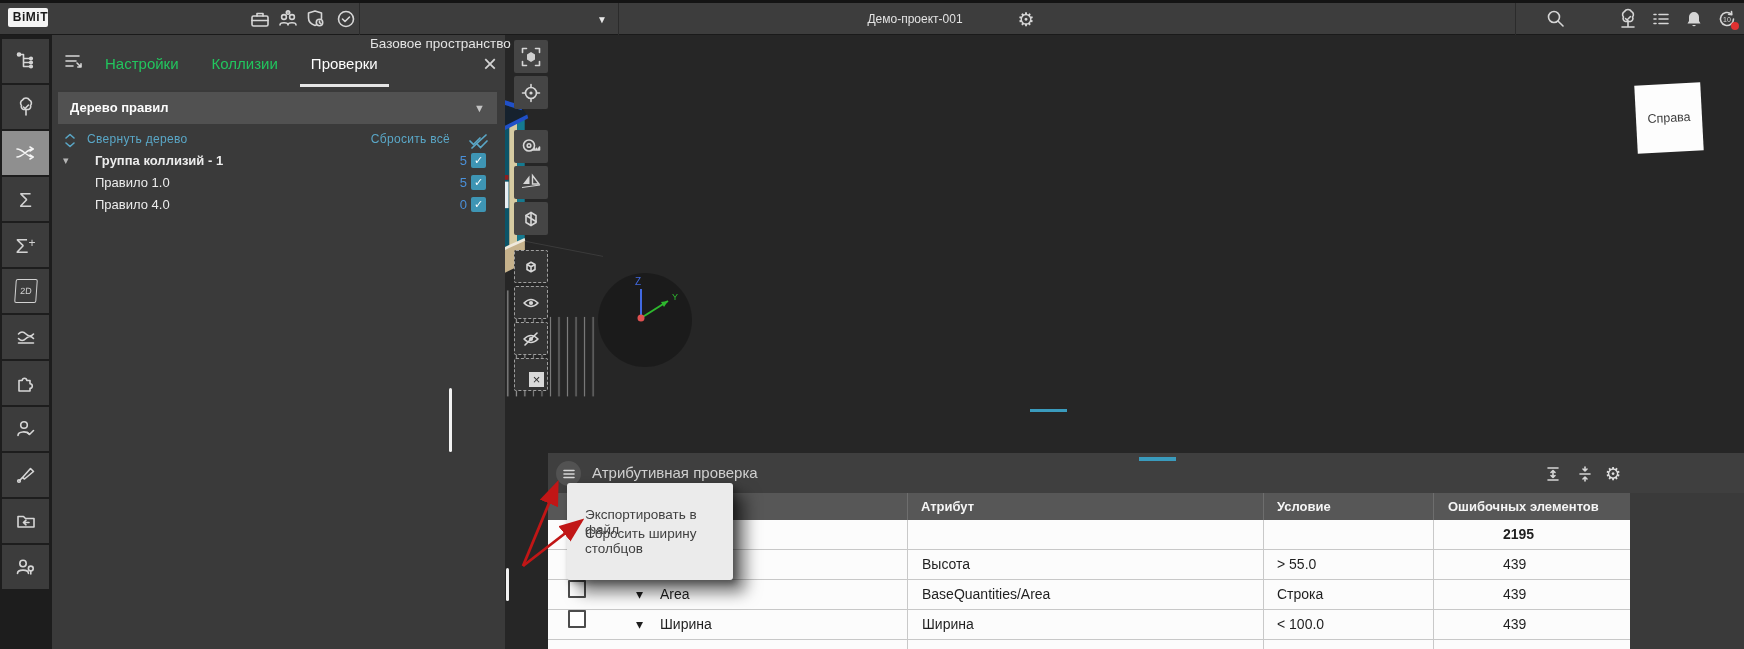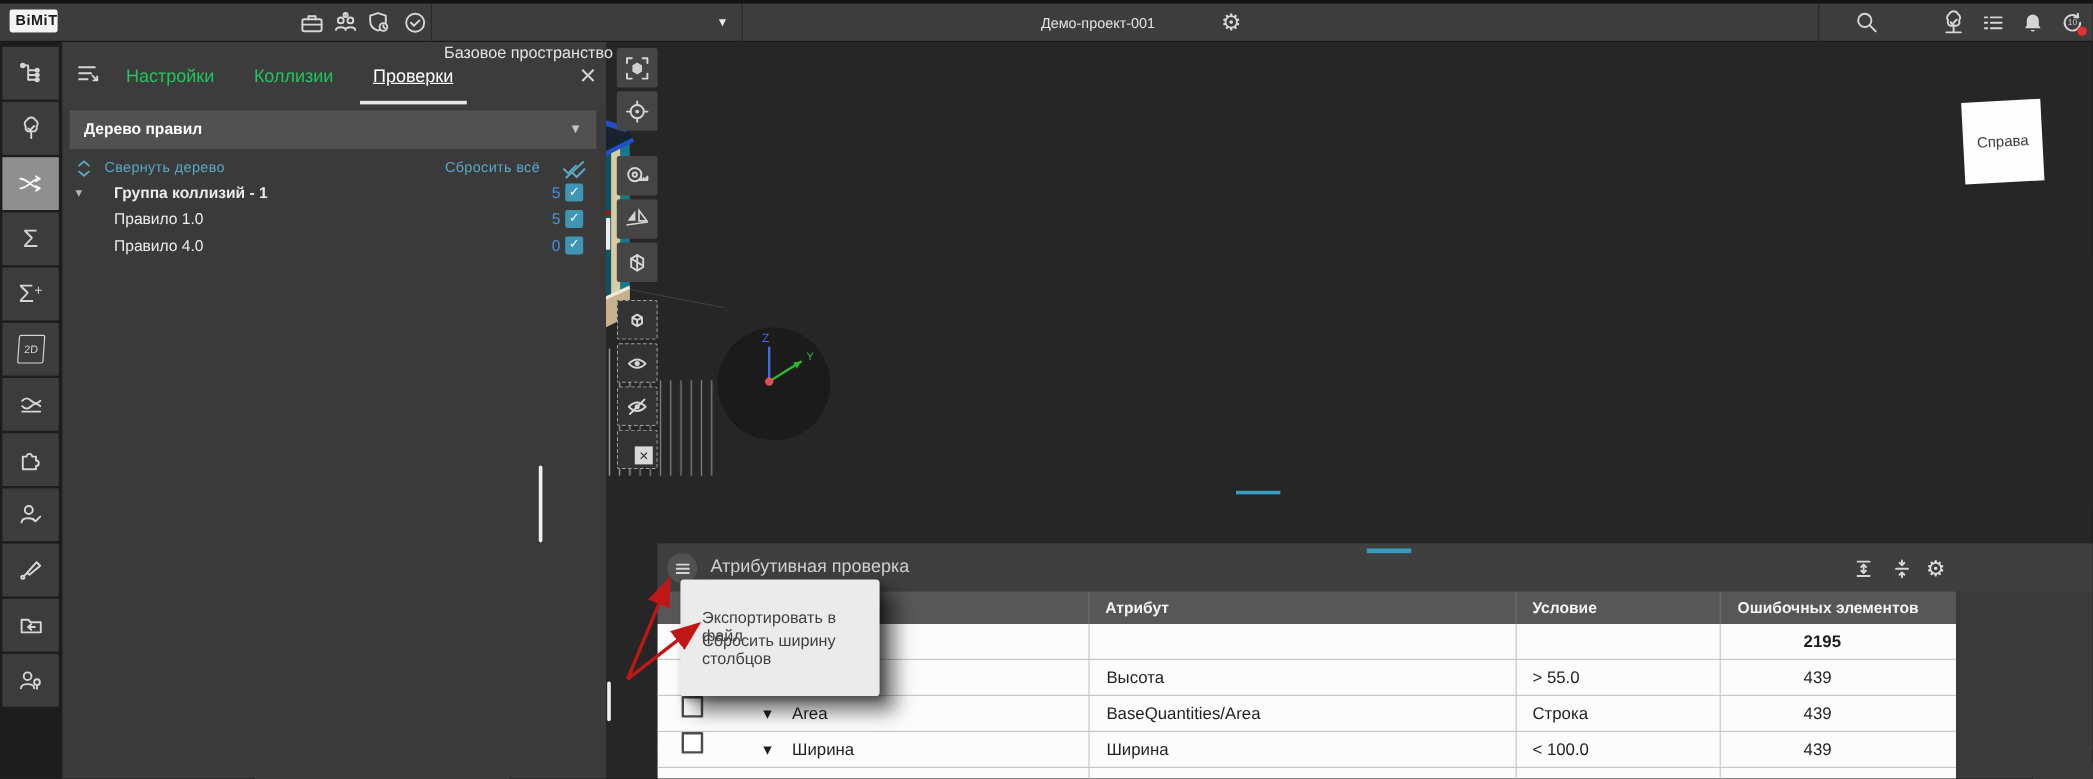--- a/index.html
+++ b/index.html
@@ -28,21 +28,21 @@
   .sb-btn.active .ico{stroke:#f5f5f5;}
   .sb-sigma{color:#d2d2d2;font-size:21px;line-height:1;}
   .sb-2d{width:20px;height:22px;border:1.6px solid #d2d2d2;border-radius:2px;color:#d2d2d2;font-size:9px;
          display:flex;align-items:center;justify-content:center;transform:skewX(-4deg);}
 
   
   .panel{position:absolute;left:52px;top:35px;width:453px;height:614px;background:#3a3a3a;z-index:21;}
   .tabbar{position:absolute;left:0;top:0;width:453px;height:55px;background:#3c3c3c;}
   .tabs{position:absolute;left:53px;top:14px;display:flex;gap:33px;height:38px;}
   .tab{color:#22c55e;font-size:15px;line-height:30px;cursor:pointer;white-space:nowrap;}
-  .tab.active{color:#fdfdfd;border-bottom:3px solid #e6e6e6;padding:0 11px;margin:0 -11px;text-decoration:underline;}
+  .tab.active{color:#fdfdfd;border-bottom:3px solid #e6e6e6;padding:0 11px;margin:0 -11px;}
   .panel-x{position:absolute;left:425px;top:17px;width:26px;height:26px;color:#d2d2d2;font-size:24px;
            line-height:24px;text-align:center;cursor:pointer;}
   .sect-head{position:absolute;left:6px;top:57px;width:439px;height:32px;background:#515151;cursor:pointer;}
   .sect-head .t{position:absolute;left:12px;top:0;line-height:32px;color:#fdfdfd;font-size:13px;font-weight:bold;}
   .sect-head .c{position:absolute;right:12px;top:0;line-height:32px;color:#c4c4c4;font-size:11px;}
   .link-row{position:absolute;left:0;top:96px;width:453px;height:20px;}
   .blue-link{color:#5aa7c7;font-size:12px;letter-spacing:.3px;cursor:pointer;}
   .tree-row{position:absolute;left:0;width:453px;height:20px;cursor:pointer;}
   .tree-caret{position:absolute;left:11px;top:2px;color:#b5b5b5;font-size:11px;}
   .tree-label{position:absolute;left:43px;top:1px;color:#ececec;font-size:13px;}

